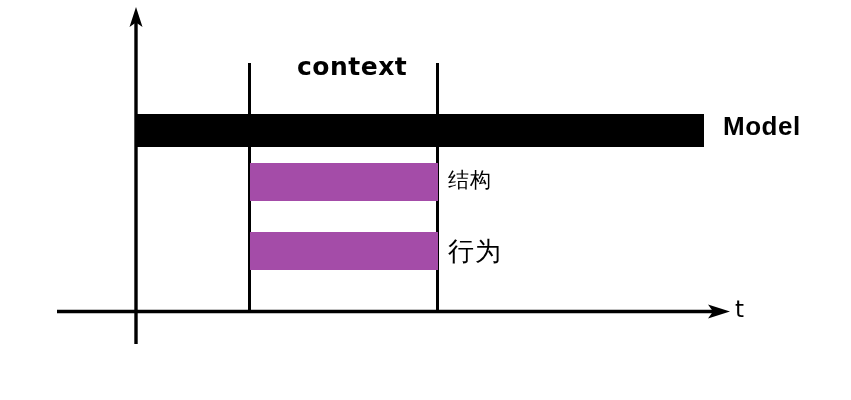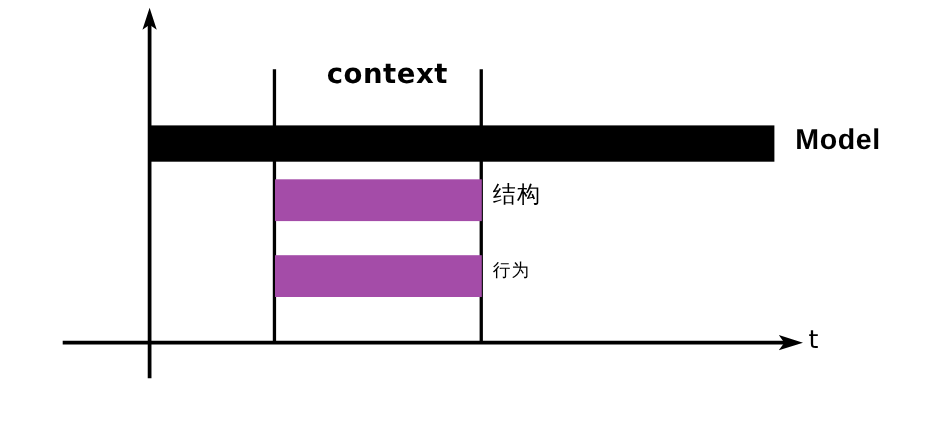--- a/index.html
+++ b/index.html
@@ -51,26 +51,26 @@
     top: 77px;
     font-size: 22px;
     letter-spacing: 1px;
     font-family: "DejaVu Serif", "Liberation Serif", serif;
   }
   .lbl-cn-structure {
     left: 448px;
     top: 169px;
     font-size: 21px;
     letter-spacing: 1px;
-    font-family: Liberation Mono, monospace;
+    font-family: Liberation Sans, sans-serif;
   }
   .lbl-cn-behavior {
     left: 448px;
     top: 238px;
-    font-size: 16px;
+    font-size: 26px;
     letter-spacing: 1px;
     font-family: "DejaVu Serif", "Liberation Serif", serif;
   }
   .lbl-taxis {
     left: 735px;
     top: 298px;
     font-size: 23px;
     font-family: "DejaVu Sans", sans-serif;
   }
 </style>

